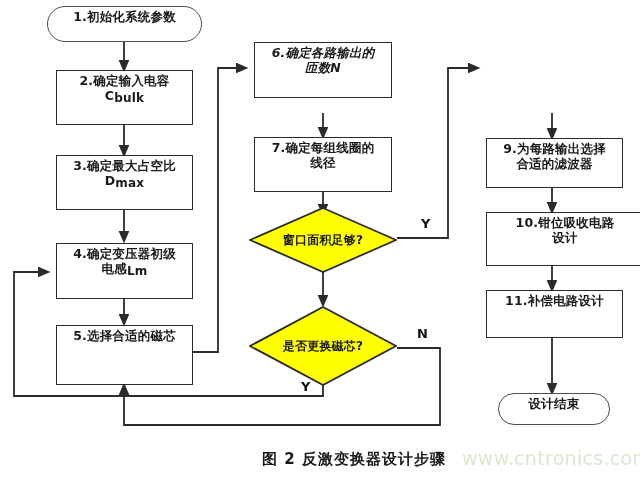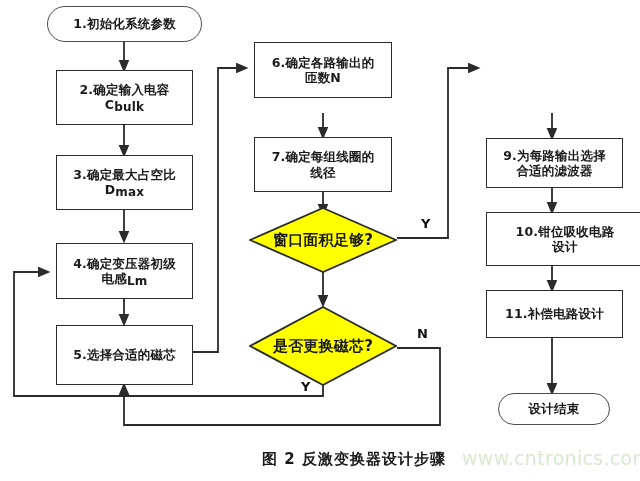--- a/index.html
+++ b/index.html
@@ -6,37 +6,37 @@
   body{
     width:640px;height:481px;position:relative;overflow:hidden;
     font-family:"DejaVu Sans","Liberation Sans",sans-serif;
     color:#1a1a1a;
   }
   #canvas{position:absolute;left:0;top:0;width:640px;height:481px;}
   svg.wires{position:absolute;left:0;top:0;width:640px;height:481px;pointer-events:none;}
 
   .node{
     position:absolute;box-sizing:border-box;
-    display:flex;align-items:center;justify-content:center;text-align:center;
+    display:flex;align-items:flex-start;justify-content:center;text-align:center;
     border:1.6px solid #2b2b2b;background:#ffffff;
     font-size:12.5px;line-height:1.22;font-weight:bold;
     letter-spacing:.2px;padding:2px 4px;
   }
   .node.terminal{border-radius:22px;border-width:1.5px;border-color:#4d4d4d;}
   .node .txt{display:block;}
   .node sub{font-size:12px;font-weight:bold;vertical-align:baseline;position:relative;top:2px;}
 
   .diamond{
     position:absolute;display:flex;align-items:center;justify-content:center;
   }
   .diamond .dshape{
     position:absolute;left:0;top:0;width:100%;height:100%;
   }
   .diamond .dlabel{
-    position:relative;z-index:2;font-size:15px;font-weight:bold;
+    position:relative;z-index:2;font-size:12px;font-weight:bold;
     color:#1a1a1a;text-align:center;letter-spacing:.2px;
   }
 
   .branch-label{
     position:absolute;font-size:13px;font-weight:bold;color:#111;
     font-family:"DejaVu Sans","Liberation Sans",sans-serif;
   }
 
   #caption{
     position:absolute;left:262px;top:450px;
@@ -108,21 +108,21 @@
     <span>
       <span class="txt">4.确定变压器初级</span>
       <span class="txt"><span>电感</span><sub>Lm</sub></span>
     </span>
   </div>
 
   <div class="node" style="left:56px;top:325px;width:137px;height:60px;">
     <span class="txt">5.选择合适的磁芯</span>
   </div>
 
-  <div class="node" style="left:254px;top:42px;width:138px;height:56px;">
+  <div class="node" style="left:254px;top:42px;width:138px;height:56px;font-style:italic;">
     <span>
       <span class="txt">6.确定各路输出的</span>
       <span class="txt">匝数N</span>
     </span>
   </div>
 
   <div class="node" style="left:254px;top:137px;width:138px;height:55px;">
     <span>
       <span class="txt">7.确定每组线圈的</span>
       <span class="txt">线径</span>

